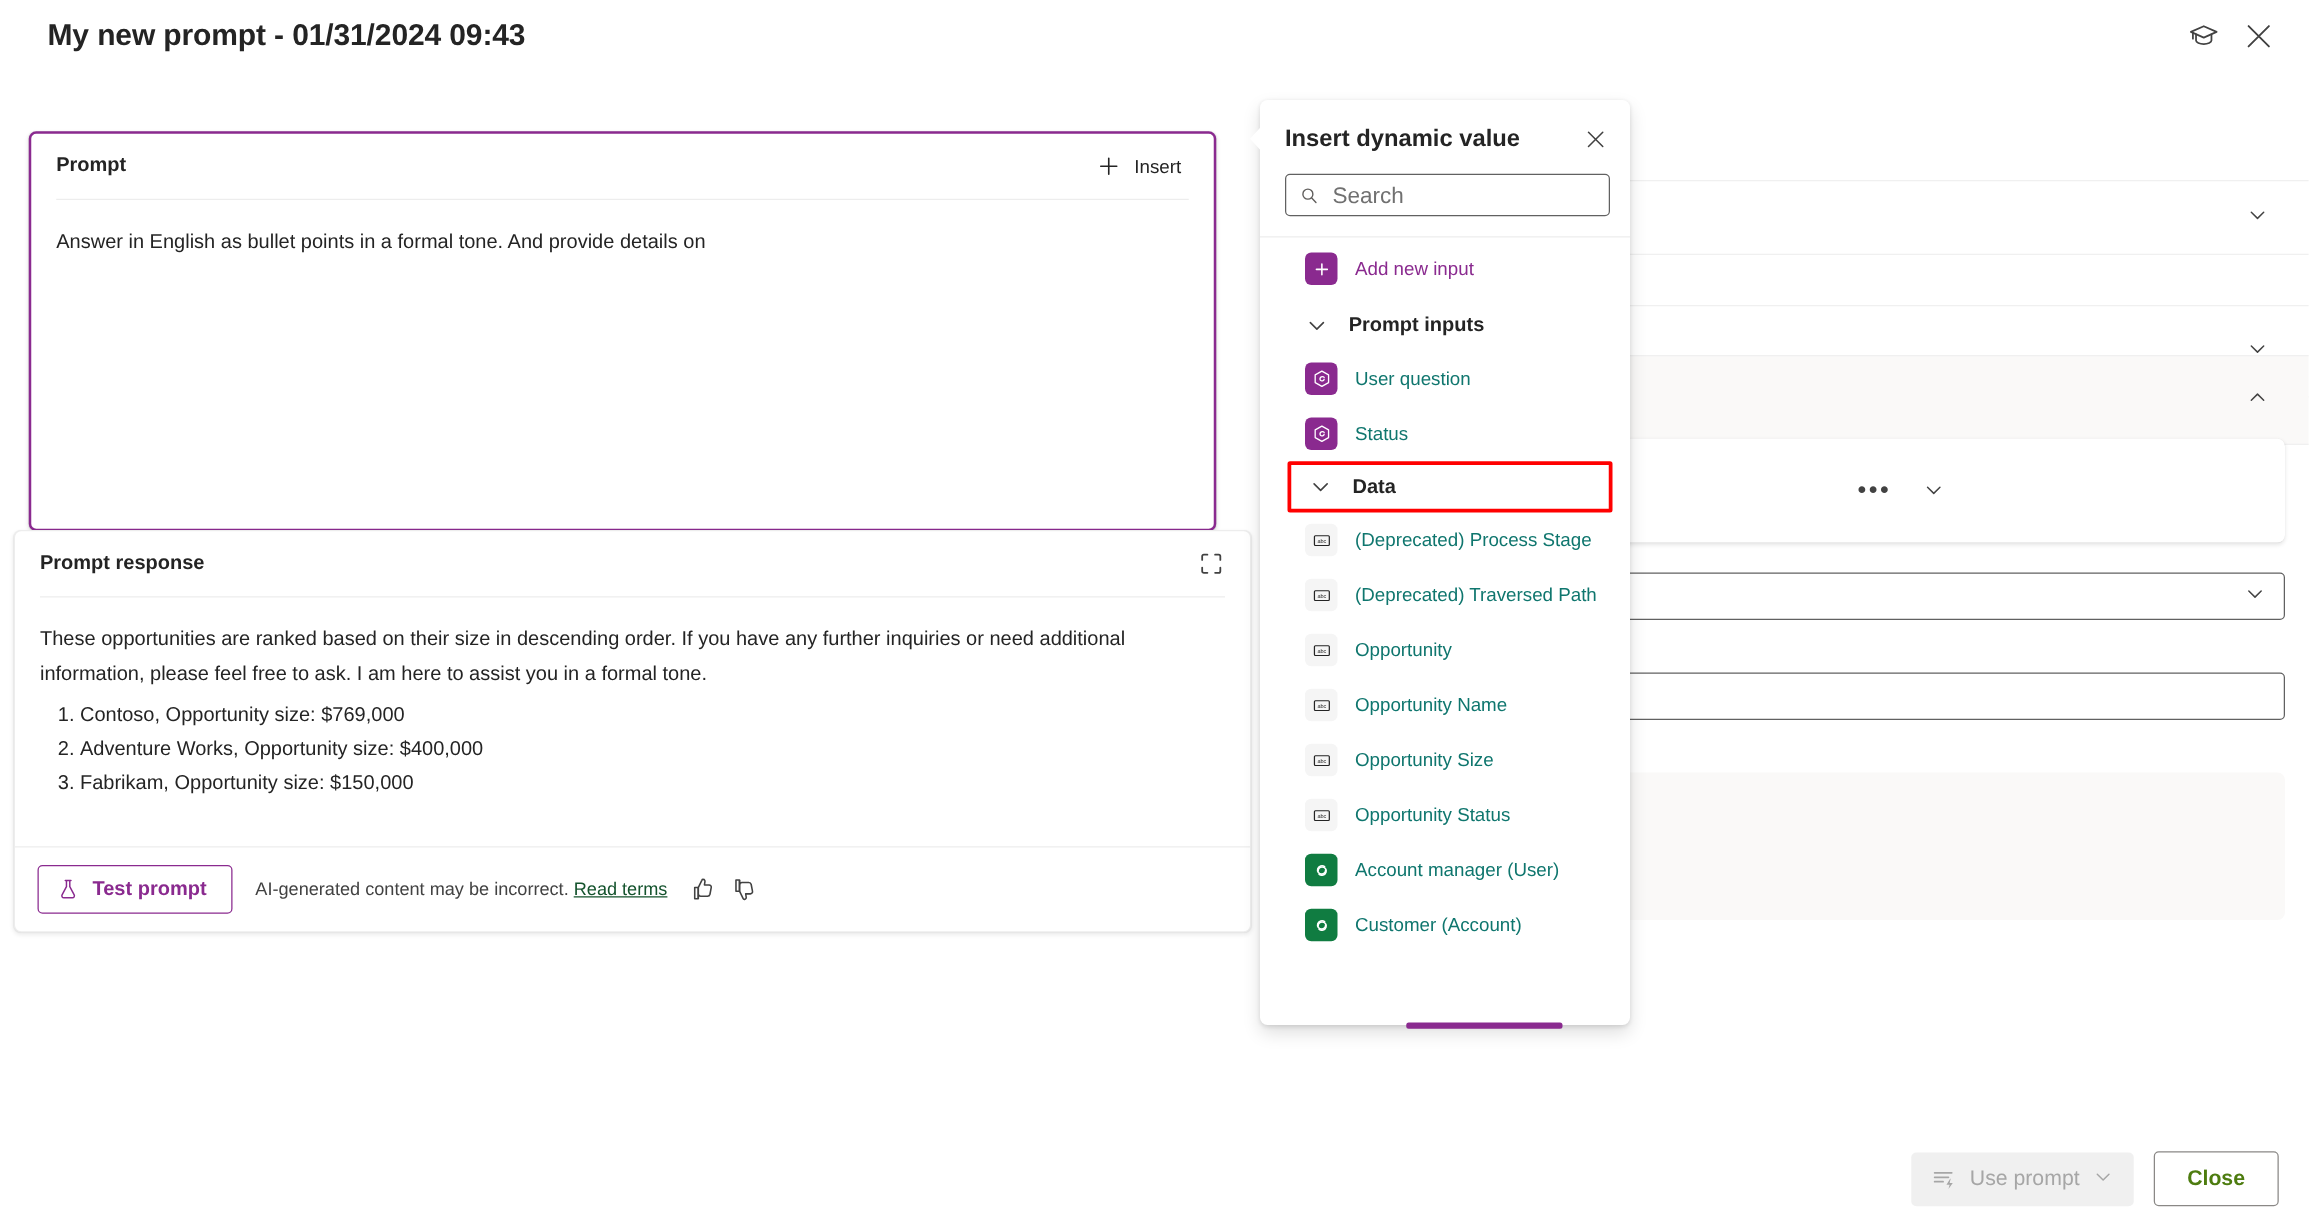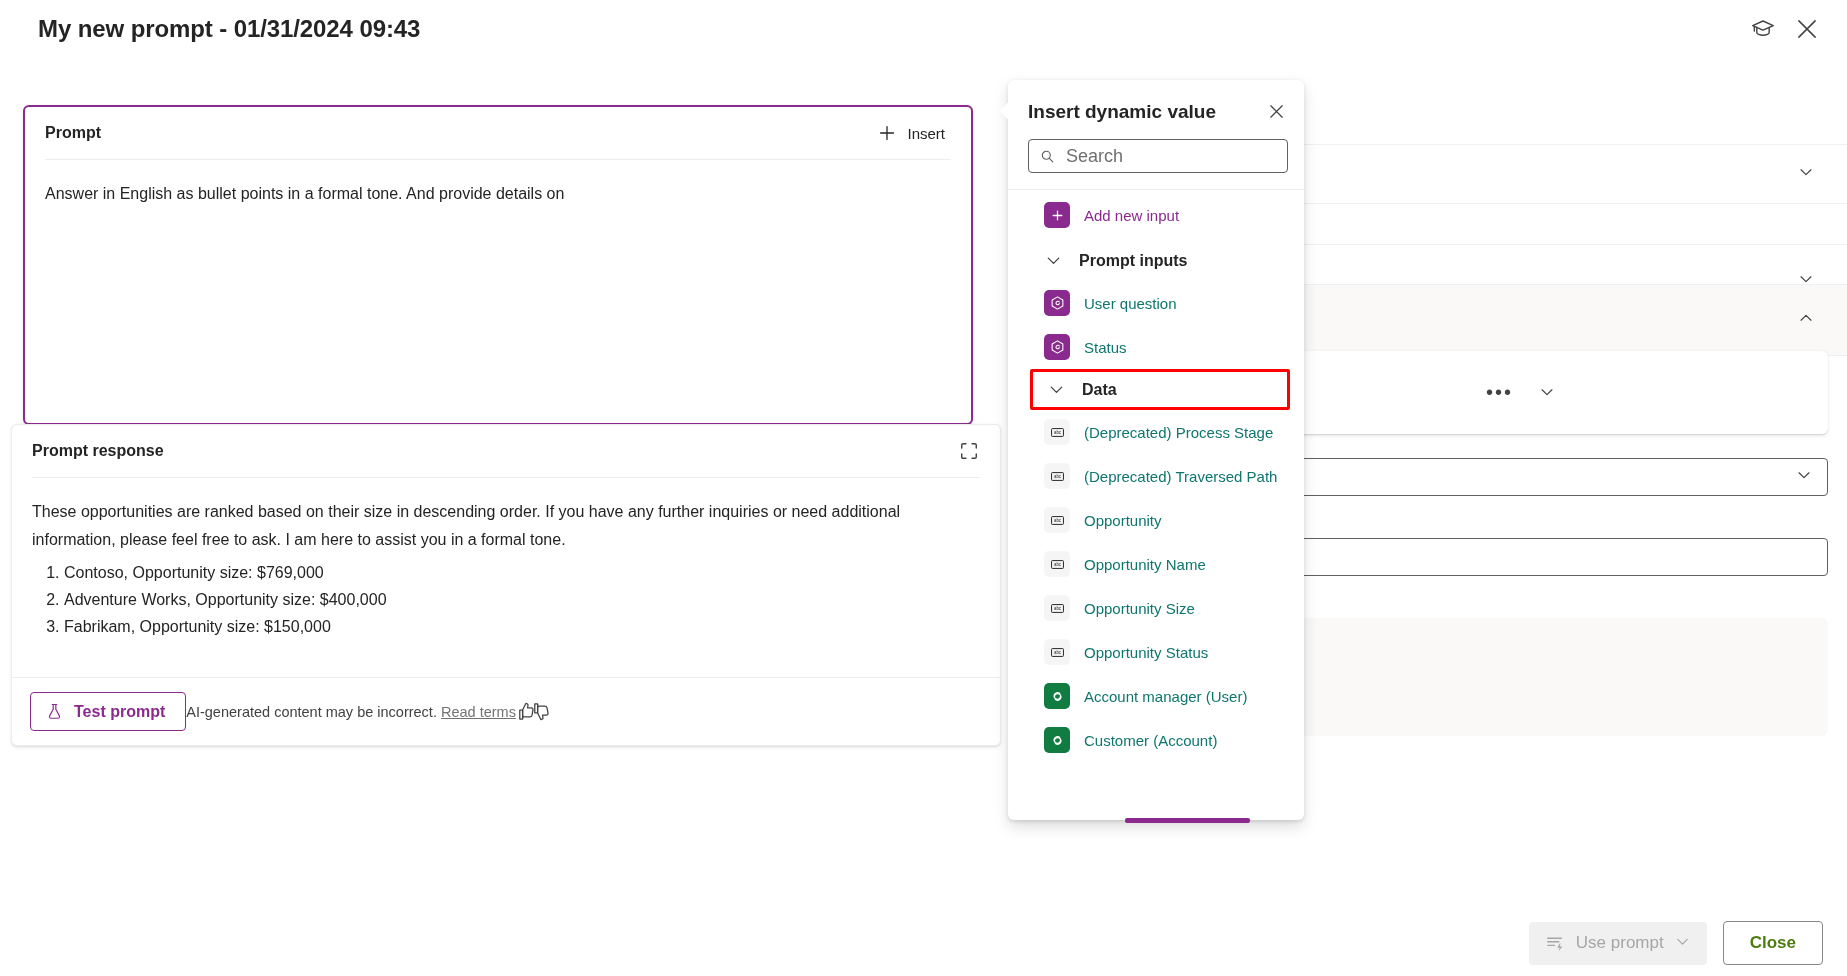--- a/index.html
+++ b/index.html
@@ -80,31 +80,31 @@
     background: #ffffff; border: 1px solid #ededed; border-radius: 6px;
     box-shadow: 0 1.6px 3.6px rgba(0,0,0,0.08), 0 0.3px 0.9px rgba(0,0,0,0.06);
     display: flex; flex-direction: column;
   }
   .resp-body { padding: 20px 20px 0 20px; flex: 1; }
   .resp-para { font-size: 16px; line-height: 1.72; color: #242424; }
   .resp-list { margin: 6px 0 0 0; padding-left: 32px; }
   .resp-list li { font-size: 16px; line-height: 1.70; color: #242424; }
   .resp-foot {
     height: 68px; border-top: 1px solid #ededed;
-    display: flex; align-items: center; padding-left: 18px; 
+    display: flex; align-items: center; padding-left: 18px; gap: 18px;
   }
   .test-btn {
     display: flex; align-items: center; gap: 10px;
     border: 1px solid #8A2A8F; border-radius: 4px; background: #ffffff;
     color: #8A2A8F; font-weight: 700; font-size: 16px;
     padding: 9px 20px 9px 14px; cursor: pointer;
     font-family: "Liberation Sans", sans-serif;
   }
   .disclaimer { font-size: 14.5px; color: #424242; }
-  .disclaimer a { color: #737373; text-decoration: underline; }
+  .disclaimer a { color: #14532d; text-decoration: underline; }
   .thumb { color: #424242; cursor: pointer; display: inline-flex; }
 
   
   .flyout {
     position: absolute; left: 1008px; top: 80px; width: 296px; height: 740px;
     background: #ffffff; border-radius: 6px;
     box-shadow: 0 6.4px 14.4px rgba(0,0,0,0.13), 0 1.2px 3.6px rgba(0,0,0,0.11);
     overflow: hidden;
   }
   .flyout-notch {

